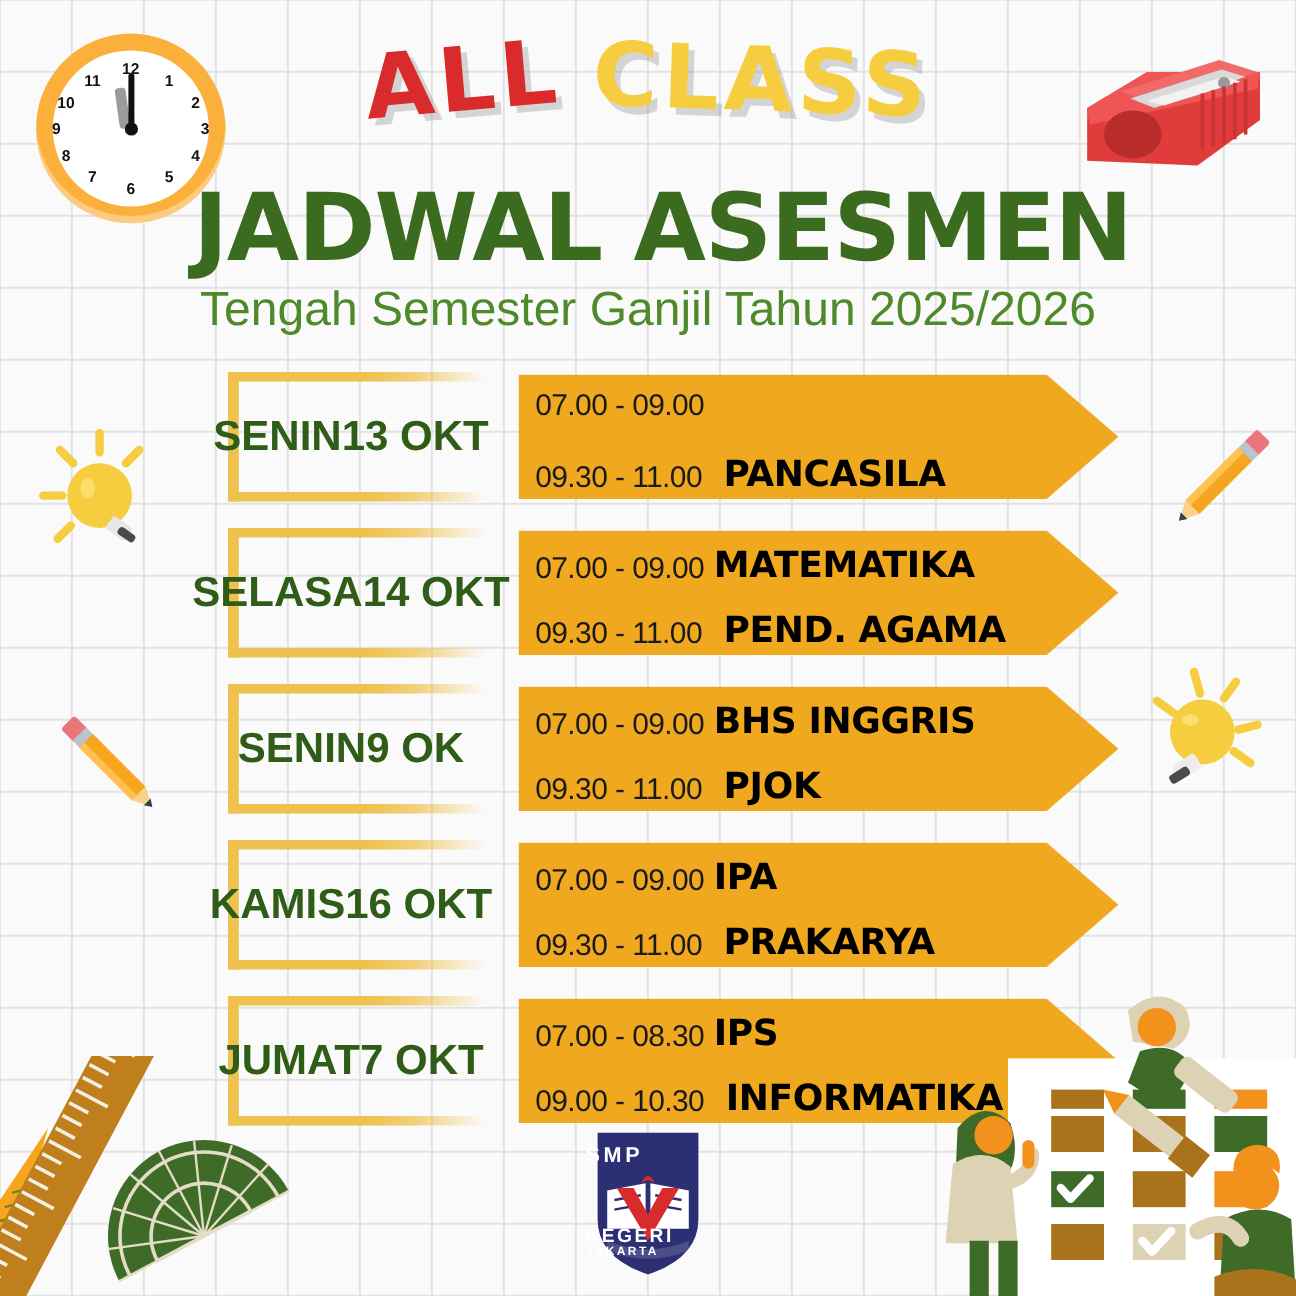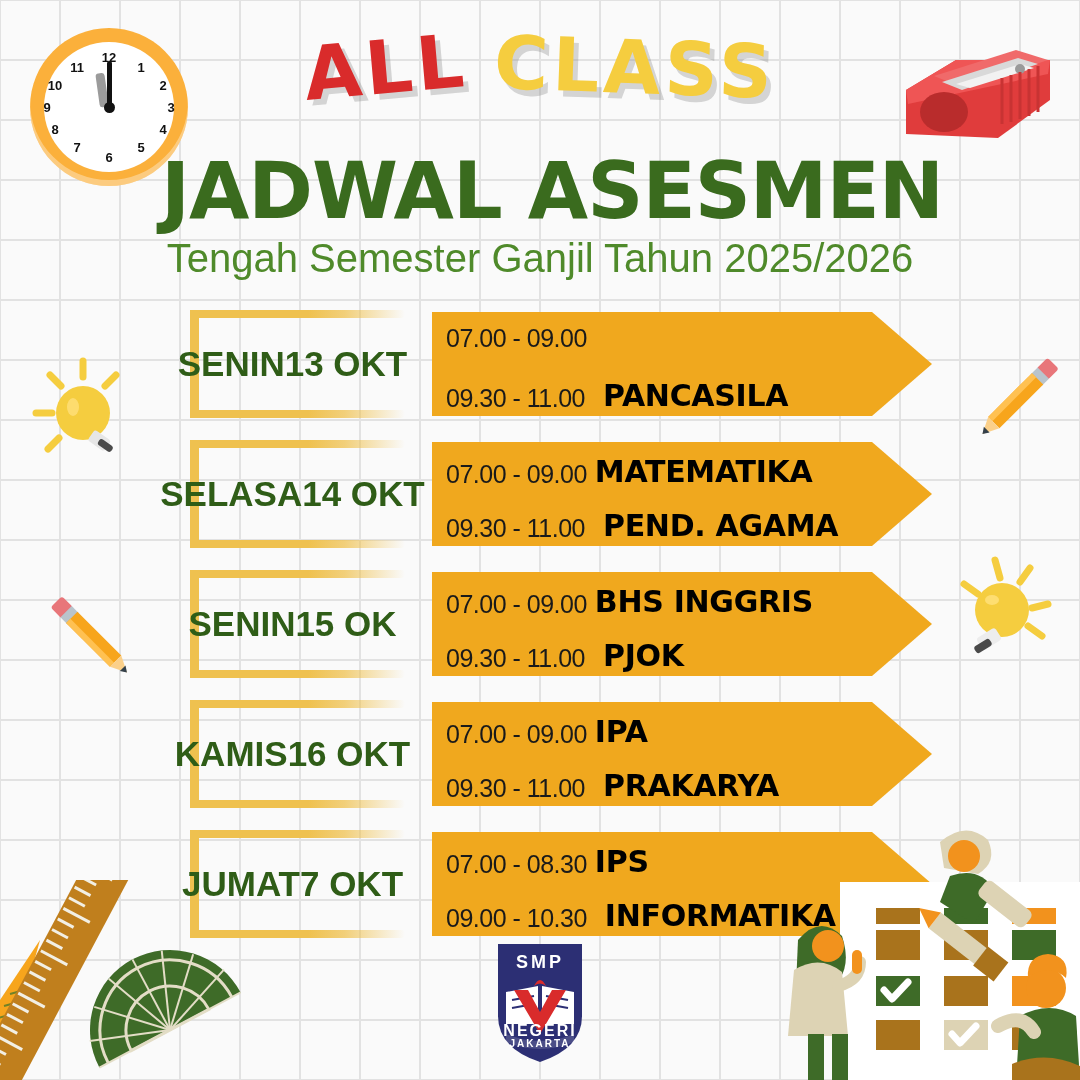--- a/index.html
+++ b/index.html
@@ -166,21 +166,21 @@
 
   
   .tools{left:-10px;top:880px;width:290px;height:210px;}
 
   
   .students{left:780px;top:820px;width:300px;height:262px;}
 
   
   .logo{left:488px;top:938px;width:104px;height:128px;}
   .logo .txt{
-    position:absolute;left:0;width:100%;text-align:center;
+    position:absolute;left:0;width:100%;
     font-family:"Liberation Sans",sans-serif;color:#fff;font-weight:bold;
   }
   .logo .t-smp{top:14px;font-size:18px;letter-spacing:3px;}
   .logo .t-neg{top:84px;font-size:16px;letter-spacing:2px;}
   .logo .t-jkt{top:100px;font-size:10px;letter-spacing:2px;}
 </style>
 </head>
 <body>
 
 <div id="poster">
@@ -237,21 +237,21 @@
       </div>
     </div>
 
     <div class="row" style="top:570px">
       <div class="daybox">
         <div class="frame"></div>
         <div class="bar-top"></div>
         <div class="bar-bot"></div>
         <div class="daytext">
           <div>SENIN</div>
-          <div>15 OK</div>
+          <div>9 OK</div>
         </div>
       </div>
       <div class="arrow">
         <div class="line l1">
           <span class="time">07.00 - 09.00</span>
           <span class="subject">BHS INGGRIS</span>
         </div>
         <div class="line l2">
           <span class="time">09.30 - 11.00</span>
           <span class="subject">PJOK</span>

